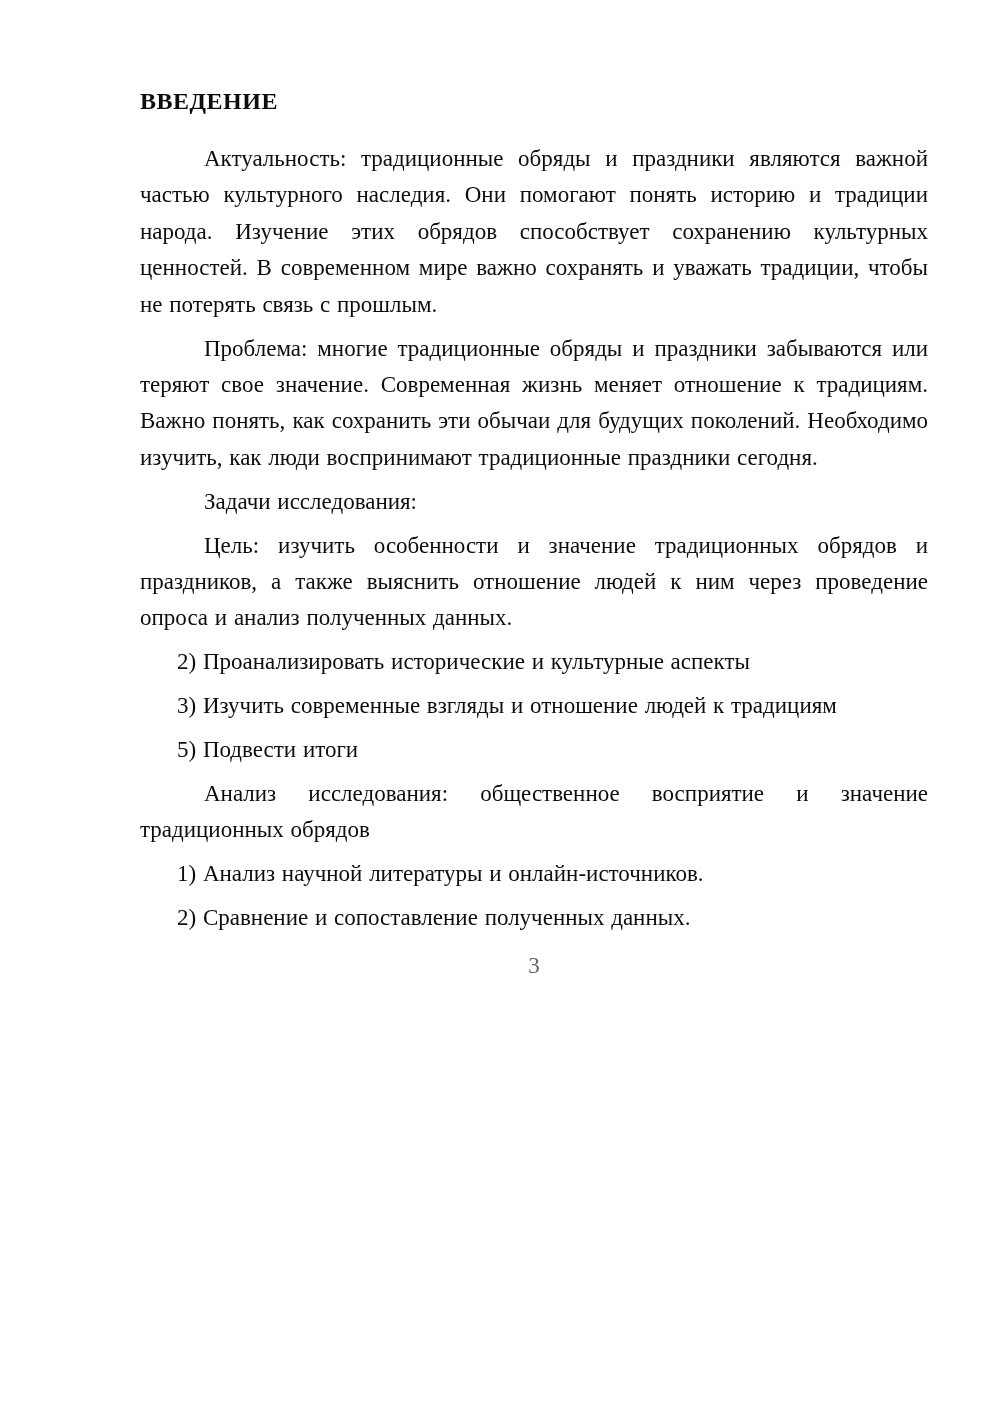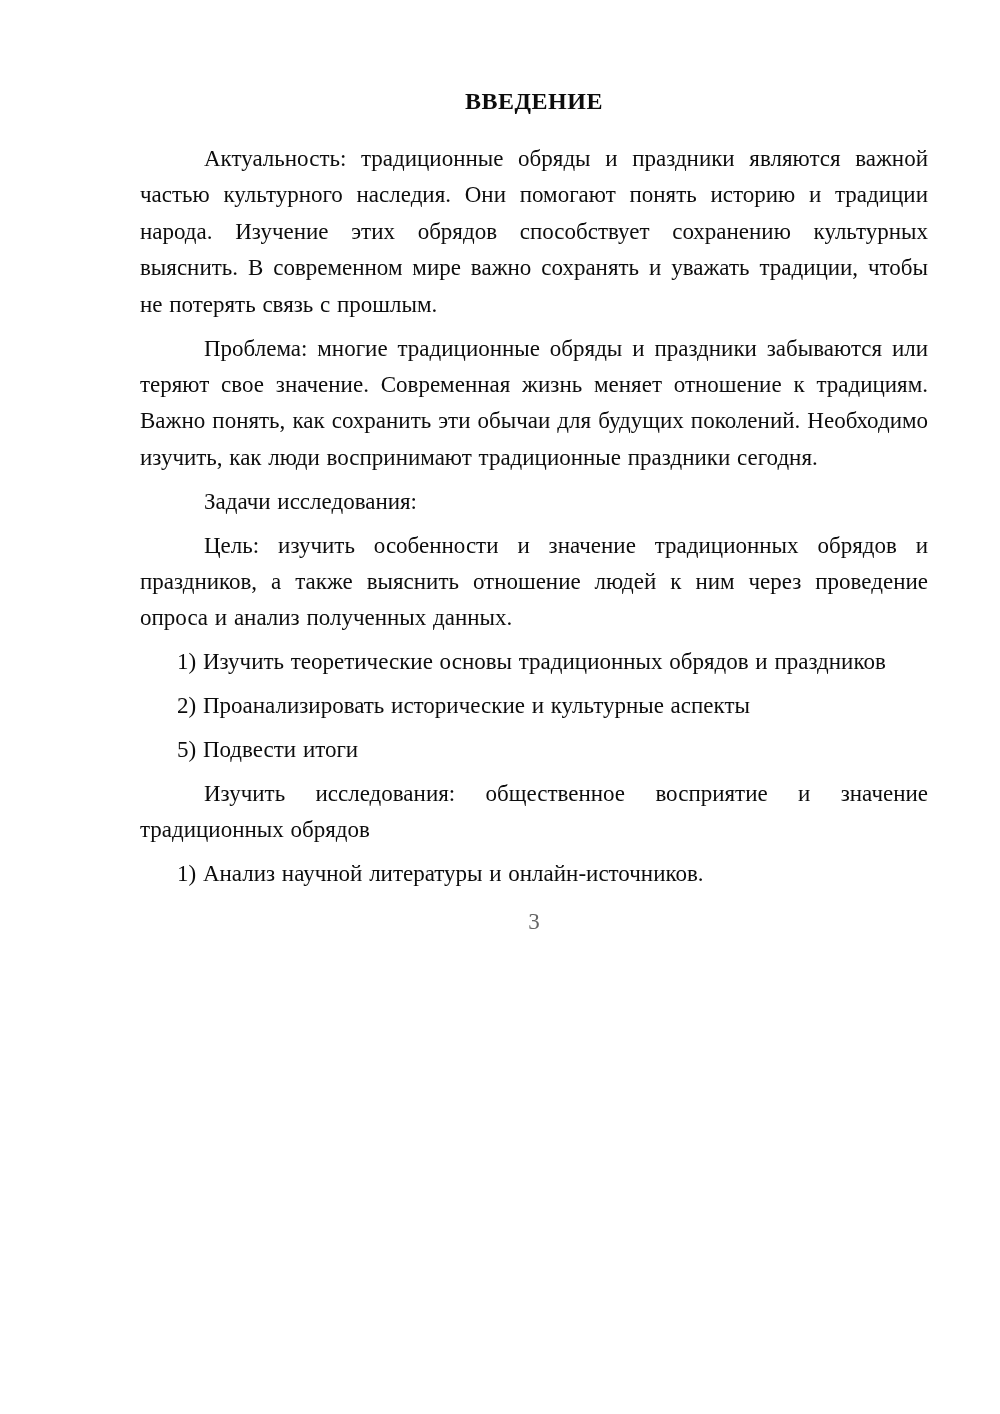--- a/index.html
+++ b/index.html
@@ -15,21 +15,21 @@
     background: #ffffff;
     color: #0d0d0d;
     font-family: "Liberation Serif", serif;
     padding: 83px 72px 0 140px;
     overflow: hidden;
   }
   .doc-title {
     font-size: 24px;
     line-height: 36px;
     font-weight: 700;
-    text-align: center;
+    text-align: left;
     letter-spacing: 0.5px;
     margin: 0 0 22px 0;
   }
   .para {
     font-size: 23px;
     line-height: 36.4px;
     margin: 0 0 7.5px 0;
     text-align: justify;
     text-indent: 64px;
     word-spacing: 1px;
@@ -46,39 +46,40 @@
     text-indent: 0;
   }
 </style>
 </head>
 <body>
 
 <div class="page">
 
   <h1 class="doc-title">ВВЕДЕНИЕ</h1>
 
-  <p class="para">Актуальность: традиционные обряды и праздники являются важной частью культурного наследия. Они помогают понять историю и традиции народа. Изучение этих обрядов способствует сохранению культурных выяснить. В современном мире важно сохранять и уважать традиции, чтобы не потерять связь с прошлым.</p>
+  <p class="para">Актуальность: традиционные обряды и праздники являются важной частью культурного наследия. Они помогают понять историю и традиции народа. Изучение этих обрядов способствует сохранению культурных ценностей. В современном мире важно сохранять и уважать традиции, чтобы не потерять связь с прошлым.</p>
 
   <p class="para">Проблема: многие традиционные обряды и праздники забываются или теряют свое значение. Современная жизнь меняет отношение к традициям. Важно понять, как сохранить эти обычаи для будущих поколений. Необходимо изучить, как люди воспринимают традиционные праздники сегодня.</p>
 
   <p class="para">Задачи исследования:</p>
 
   <p class="para">Цель: изучить особенности и значение традиционных обрядов и праздников, а также выяснить отношение людей к ним через проведение опроса и анализ полученных данных.</p>
 
-  <p class="para list-item">1) Изучить теоретические основы традиционных обрядов и праздников</p>
 
   <p class="para list-item">2) Проанализировать исторические и культурные аспекты</p>
 
+  <p class="para list-item">3) Изучить современные взгляды и отношение людей к традициям</p>
 
 
   <p class="para list-item">5) Подвести итоги</p>
 
-  <p class="para">Изучить исследования: общественное восприятие и значение традиционных обрядов</p>
+  <p class="para">Анализ исследования: общественное восприятие и значение традиционных обрядов</p>
 
 
 
 
   <p class="para list-item">1) Анализ научной литературы и онлайн-источников.</p>
 
+  <p class="para list-item">2) Сравнение и сопоставление полученных данных.</p>
 
   <div class="page-number">3</div>
 
 </div>
 
 </body></html>

